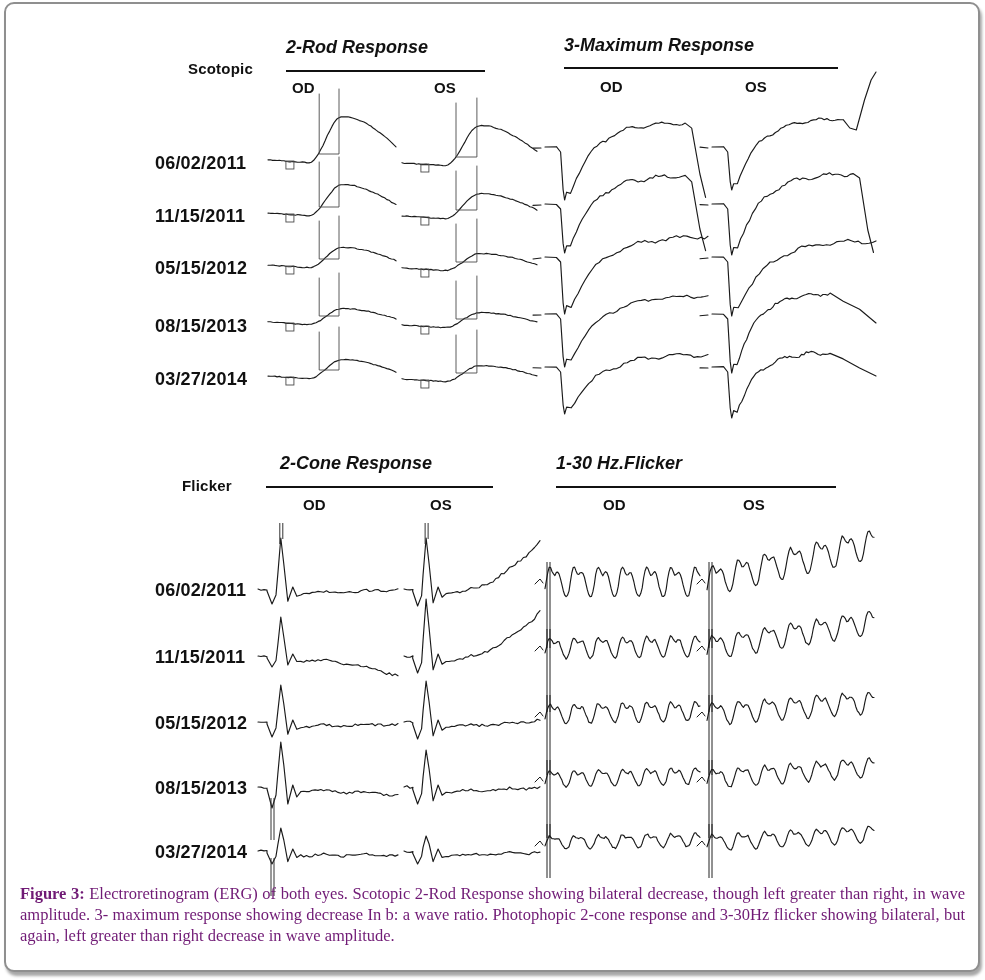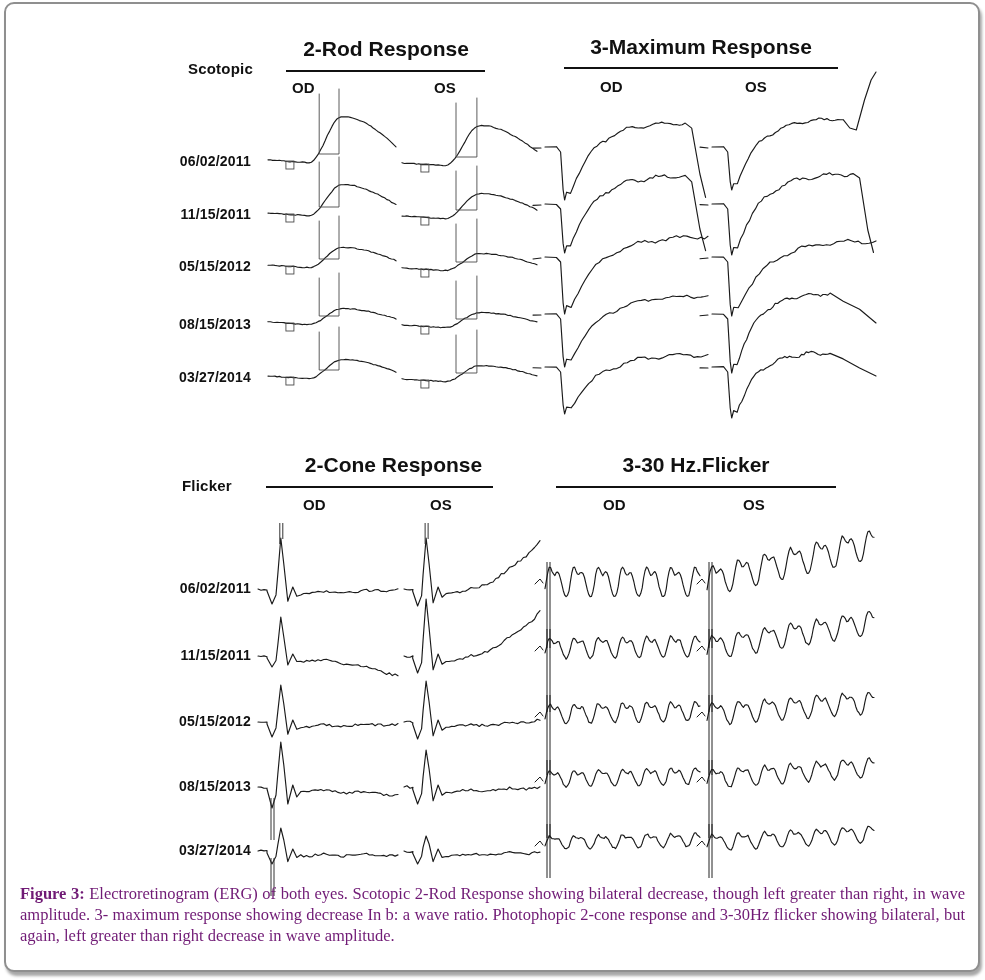--- a/index.html
+++ b/index.html
@@ -3,24 +3,24 @@
 <meta charset="utf-8">
 <style>
   html,body{margin:0;padding:0;background:#fff;}
   .page{position:relative;width:985px;height:980px;background:#fff;overflow:hidden;
         font-family:"Liberation Sans",sans-serif;color:#111;}
   .frame{position:absolute;left:4px;top:2px;width:972px;height:966px;
          border:2px solid #8f8f8f;border-radius:10px;
          box-shadow:2px 4px 3px rgba(0,0,0,.35);background:#fff;}
   .abs{position:absolute;}
   .sec-label{font-weight:bold;font-size:15px;letter-spacing:.2px;text-align:right;}
-  .panel-title{font-weight:bold;font-size:21px;text-align:center;}
+  .panel-title{font-weight:bold;font-size:18px;text-align:left;font-style:italic;}
   .rule{height:2px;background:#111;}
   .col-label{font-weight:bold;font-size:15px;}
-  .date{width:96px;text-align:right;font-weight:bold;font-size:14px;letter-spacing:.2px;}
+  .date{width:96px;font-weight:bold;font-size:18px;letter-spacing:.2px;}
   svg#traces{position:absolute;left:0;top:0;}
   .caption{position:absolute;left:20px;top:884px;width:945px;
            font-family:"Liberation Serif",serif;font-size:16.5px;line-height:1.26;
            color:#701a75;text-align:justify;}
   .caption .cap-label{font-weight:bold;}
 </style>
 </head>
 <body>
 
 <div class="page">
@@ -155,21 +155,21 @@
   <div class="abs date" style="left:155px;top:316px;">08/15/2013</div>
   <div class="abs date" style="left:155px;top:369px;">03/27/2014</div>
 
   <div class="abs sec-label" style="left:182px;top:477px;">Flicker</div>
 
   <div class="abs panel-title" style="left:280px;width:227px;top:453px;">2-Cone Response</div>
   <div class="abs rule" style="left:266px;top:486px;width:227px;"></div>
   <div class="abs col-label" style="left:303px;top:496px;">OD</div>
   <div class="abs col-label" style="left:430px;top:496px;">OS</div>
 
-  <div class="abs panel-title" style="left:556px;width:280px;top:453px;">3-30 Hz.Flicker</div>
+  <div class="abs panel-title" style="left:556px;width:280px;top:453px;">1-30 Hz.Flicker</div>
   <div class="abs rule" style="left:556px;top:486px;width:280px;"></div>
   <div class="abs col-label" style="left:603px;top:496px;">OD</div>
   <div class="abs col-label" style="left:743px;top:496px;">OS</div>
 
   <div class="abs date" style="left:155px;top:580px;">06/02/2011</div>
   <div class="abs date" style="left:155px;top:647px;">11/15/2011</div>
   <div class="abs date" style="left:155px;top:713px;">05/15/2012</div>
   <div class="abs date" style="left:155px;top:778px;">08/15/2013</div>
   <div class="abs date" style="left:155px;top:842px;">03/27/2014</div>
 

